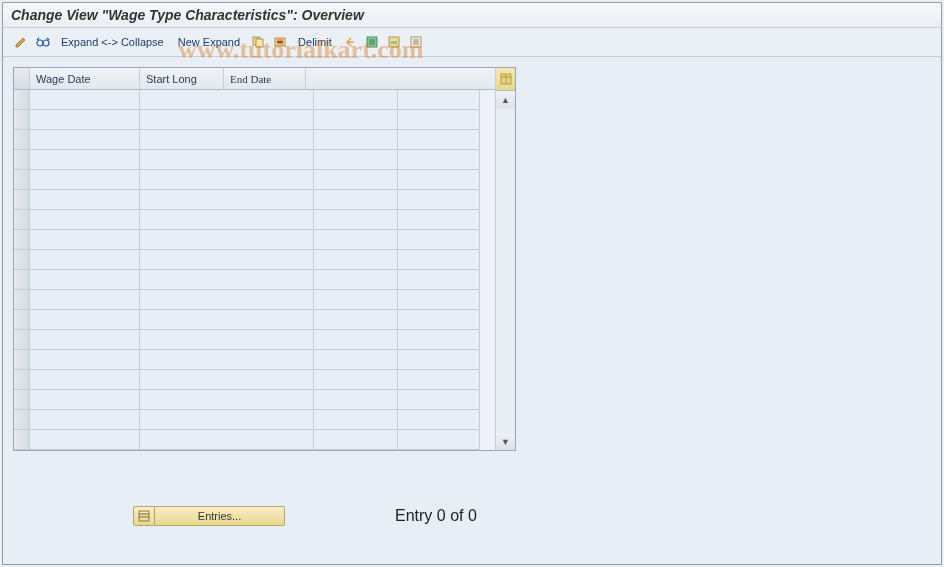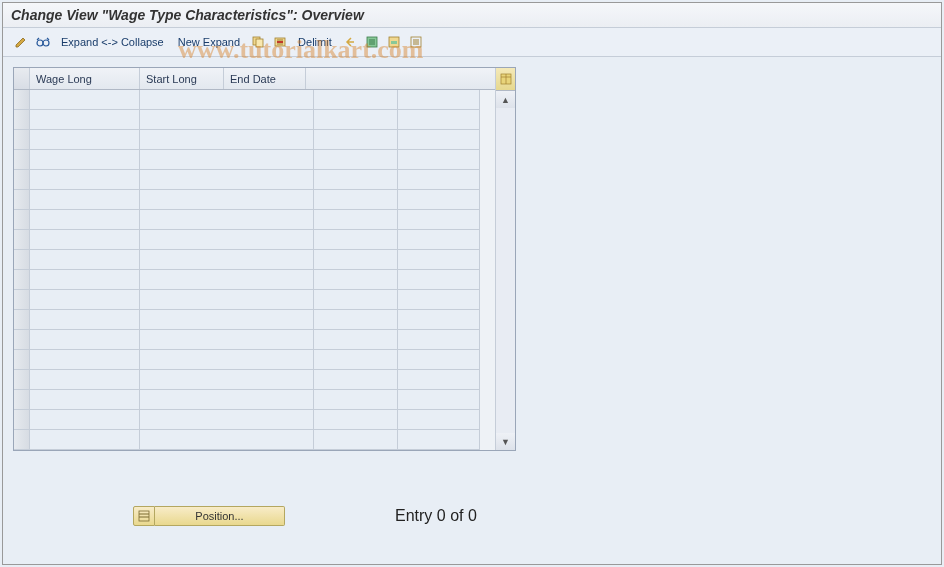--- a/index.html
+++ b/index.html
@@ -86,21 +86,21 @@
       padding: 4px 6px;
       border-right: 1px solid #c5cdd8;
       color: #2a3a55;
       font-size: 11px;
       display: flex;
       align-items: center;
     }
     .th-wage { width: 110px; }
     .th-long { width: 174px; }
     .th-start { width: 84px; }
-    .th-end { width: 82px; }
+    .th-end { width: 82px; font-family: Liberation Serif, serif; }
     .table-body {
       display: flex;
       flex-direction: column;
     }
     .tr {
       display: flex;
       height: 20px;
     }
     .td-selector {
       width: 16px;
@@ -268,21 +268,21 @@
           <line x1="4" y1="9" x2="10" y2="9" stroke="#a08030"></line>
         </svg>
     </div>
   </div>
 
   <div class="content-area">
     <div class="table-wrapper">
       <div class="table-main">
         <div class="table-header-row">
           <div class="th-selector"></div>
-          <div class="th th-wage">Wage Long</div>
+          <div class="th th-wage">Wage Date</div>
           <div class="th th-start">Start Long</div>
           <div class="th th-end">End Date</div>
         </div>
         <div class="table-body" id="table-body">
         <div class="tr">
               <div class="td-selector"></div>
               <div class="td td-wage"></div>
               <div class="td td-long"></div>
               <div class="td td-start"></div>
               <div class="td td-end"></div>
@@ -425,20 +425,20 @@
 
   <div class="bottom-bar">
     <div class="position-wrap">
       <div class="position-icon-btn">
         <svg width="12" height="12" viewBox="0 0 12 12">
             <rect x="1" y="1" width="10" height="10" fill="none" stroke="#7a6a30" stroke-width="0.8"></rect>
             <line x1="1" y1="4" x2="11" y2="4" stroke="#7a6a30"></line>
             <line x1="1" y1="7" x2="11" y2="7" stroke="#7a6a30"></line>
           </svg>
       </div>
-      <div class="position-btn">Position...</div>
+      <div class="position-btn">Entries...</div>
     </div>
     <div class="entry-status">Entry 0 of 0</div>
   </div>
 
   <div class="watermark">www.tutorialkart.com</div>
 
 </div>
 
 </body></html>

